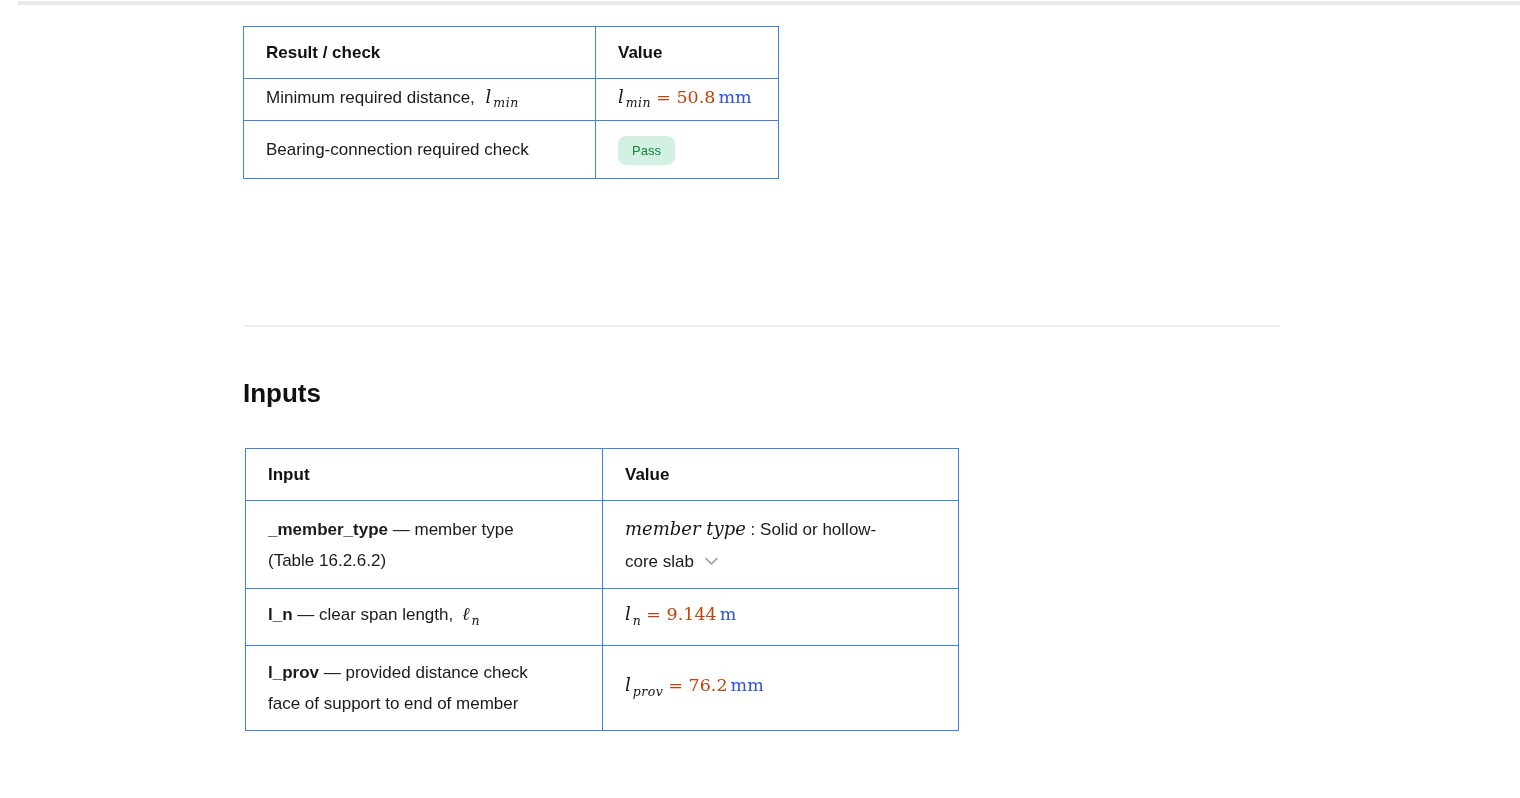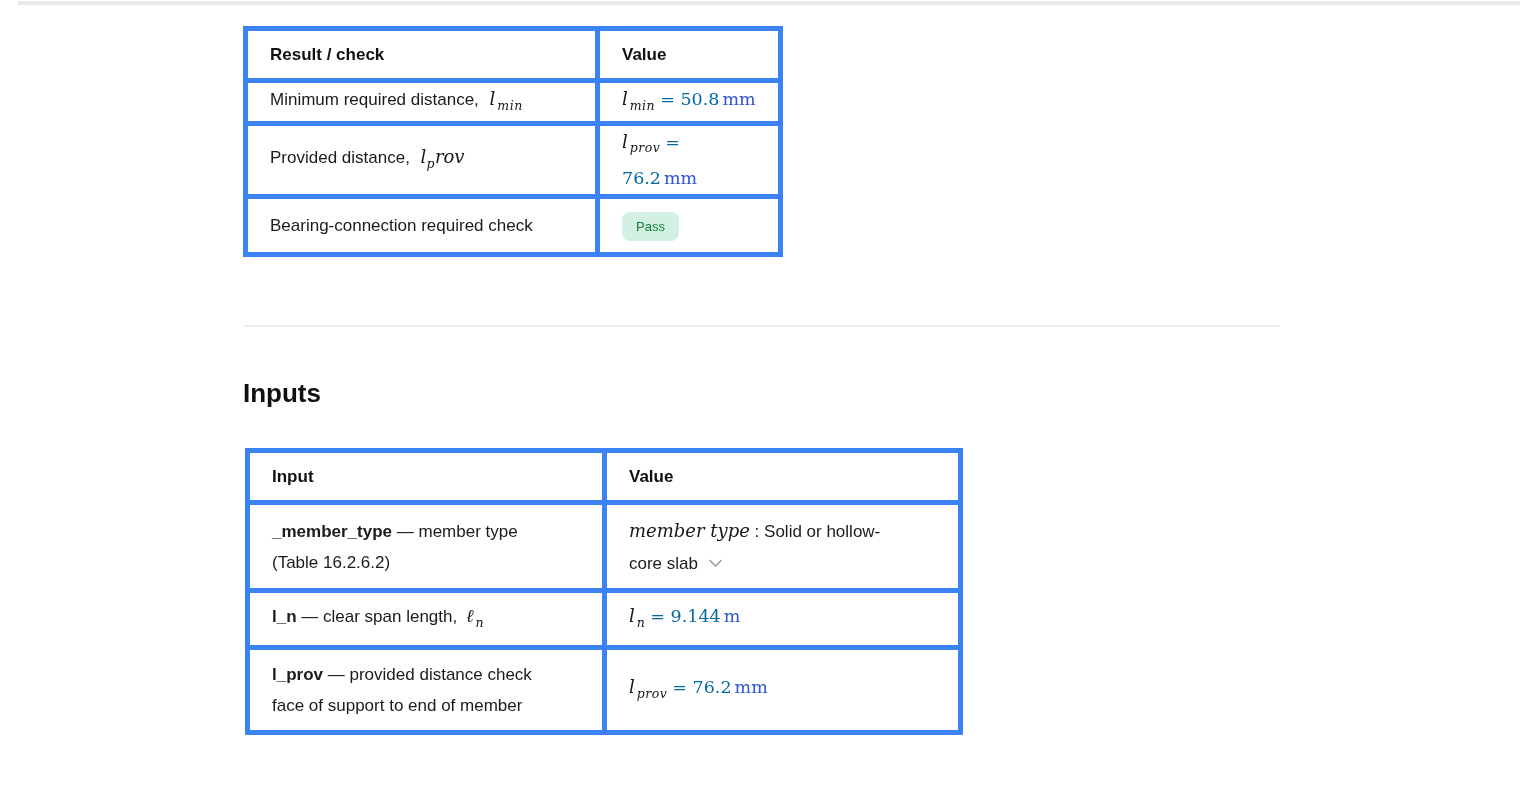--- a/index.html
+++ b/index.html
@@ -18,21 +18,21 @@
     background: #e9e9e9;
   }
   
   table.calc {
     position: absolute;
     border-collapse: collapse;
     table-layout: fixed;
     background: #fff;
   }
   table.calc th, table.calc td {
-    border: 5px solid #3b82f6;
+    border: 1px solid #3b82f6;
     text-align: left;
     vertical-align: middle;
     padding: 0 18px 0 22px;
     font-size: 17px;
     line-height: 31px;
     color: #1b1b1b;
   }
   table.calc th {
     font-weight: 700;
     color: #111111;
@@ -57,21 +57,21 @@
   .math sub {
     font-size: 12.5px;
     font-style: italic;
     margin-left: 2px;
     letter-spacing: 0.5px;
   }
   .eq {
     font-family: "DejaVu Serif", serif;
     font-style: normal;
     font-size: 17.5px;
-    color: #0369a1;
+    color: #c2410c;
     margin: 0 3px 0 5px;
   }
   .unit {
     font-family: "DejaVu Serif", serif;
     font-style: normal;
     font-size: 17.5px;
     color: #2f55cf;
   }
   .varname { font-weight: 700; }
   
@@ -122,29 +122,20 @@
   </tr>
   <tr class="r1">
     <td>
       <span>Minimum required distance,</span>
       <span class="math" style="margin-left:6px"><span>l</span><sub>min</sub></span>
     </td>
     <td>
       <span class="math"><span>l</span><sub>min</sub></span><span class="eq">= 50.8</span><span class="unit">mm</span>
     </td>
   </tr>
-  <tr class="r2">
-    <td>
-      <span>Provided distance,</span>
-      <span class="math" style="margin-left:6px"><span>l</span><sub style="margin-left:0">p</sub><span>rov</span></span>
-    </td>
-    <td>
-      <span class="math"><span>l</span><sub>prov</sub></span><span class="eq">= 76.2</span><span class="unit">mm</span>
-    </td>
-  </tr>
   <tr class="r3">
     <td>Bearing-connection required check</td>
     <td>
       <span class="badge-pass">Pass</span>
     </td>
   </tr>
 </tbody>
   </table>
 
 <div class="divider"></div>

